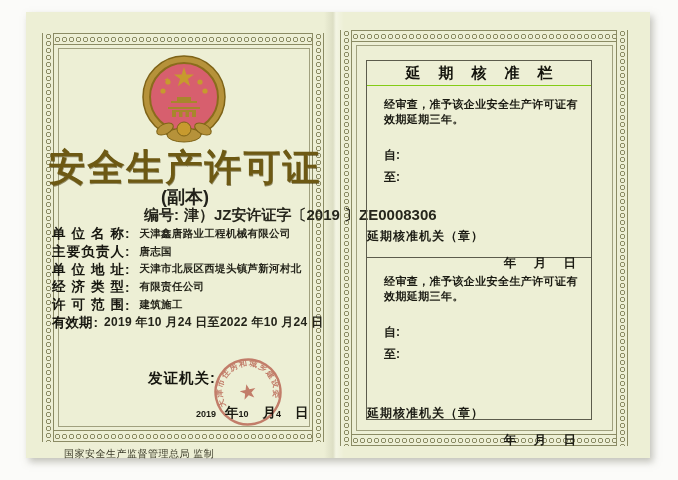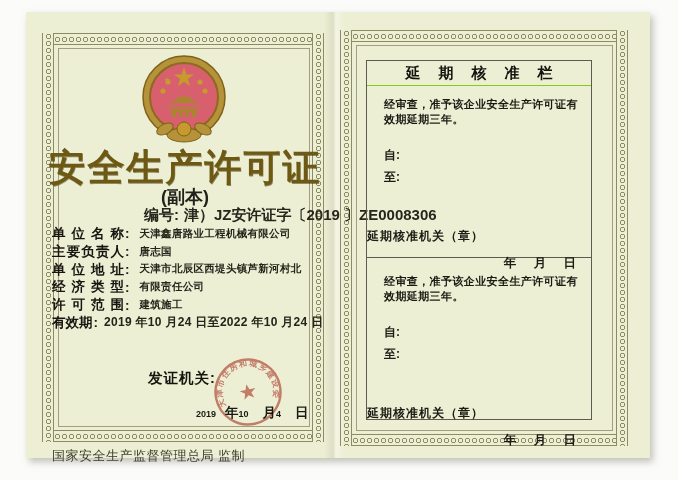--- a/index.html
+++ b/index.html
@@ -69,21 +69,21 @@
     position:absolute; left:196px; top:403px; font-weight:bold; color:#1a1a12;
     white-space:nowrap;
   }
   .issue-date .num { font-size:9px; }
   .issue-date .cjk { font-size:13.5px; }
   .issue-date .gap1 { margin-left:9px; }
   .issue-date .gap2 { margin-left:14px; }
   .stamp { position:absolute; left:210px; top:354px; width:76px; height:76px;
     opacity:0.72; mix-blend-mode:multiply; transform:rotate(-12deg); }
   .footer-note {
-    position:absolute; left:24px; top:447px; font-size:13px; color:#3c3c2a;
+    position:absolute; left:36px; top:447px; font-size:10px; color:#3c3c2a;
     letter-spacing:0.5px;
     padding-left:28px;
   }
 
   
   .rbox {
     position:absolute; left:366px; top:60px; width:226px; height:360px;
     border:1px solid #5c5c4c; box-sizing:border-box;
   }
   .rheader {

